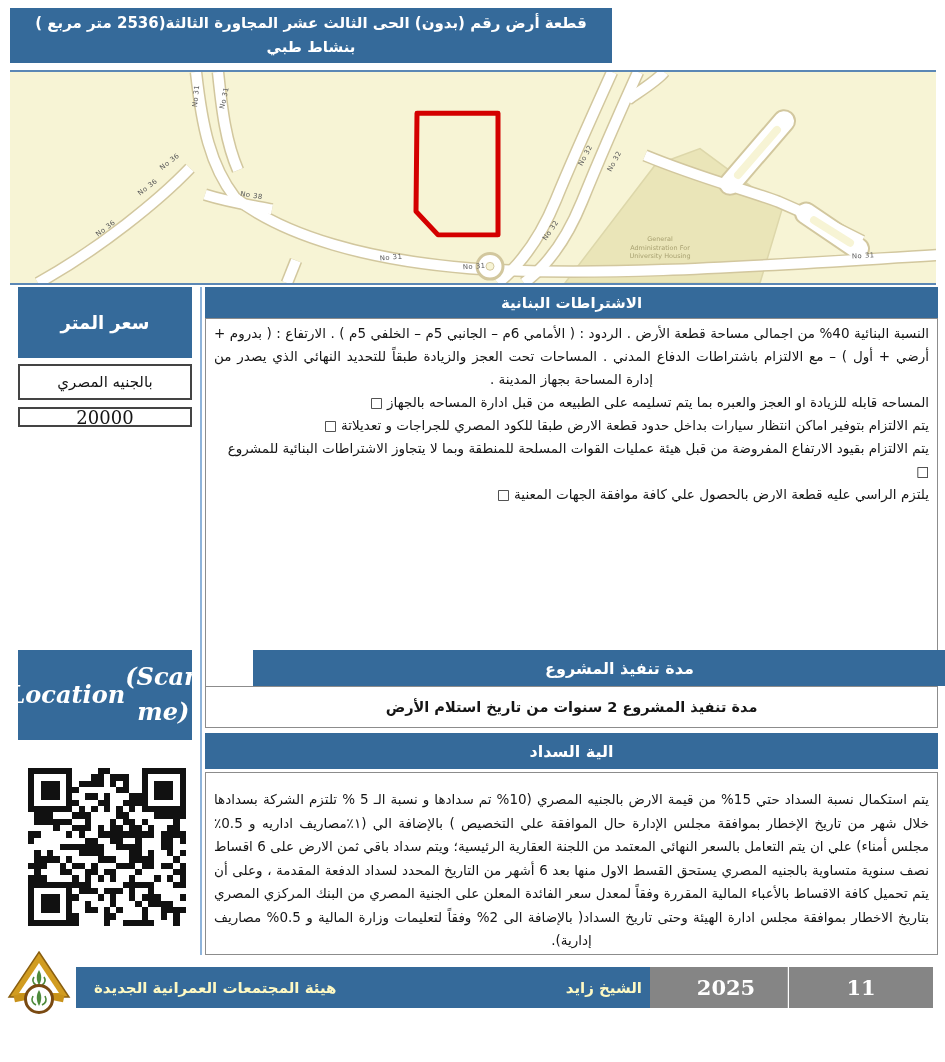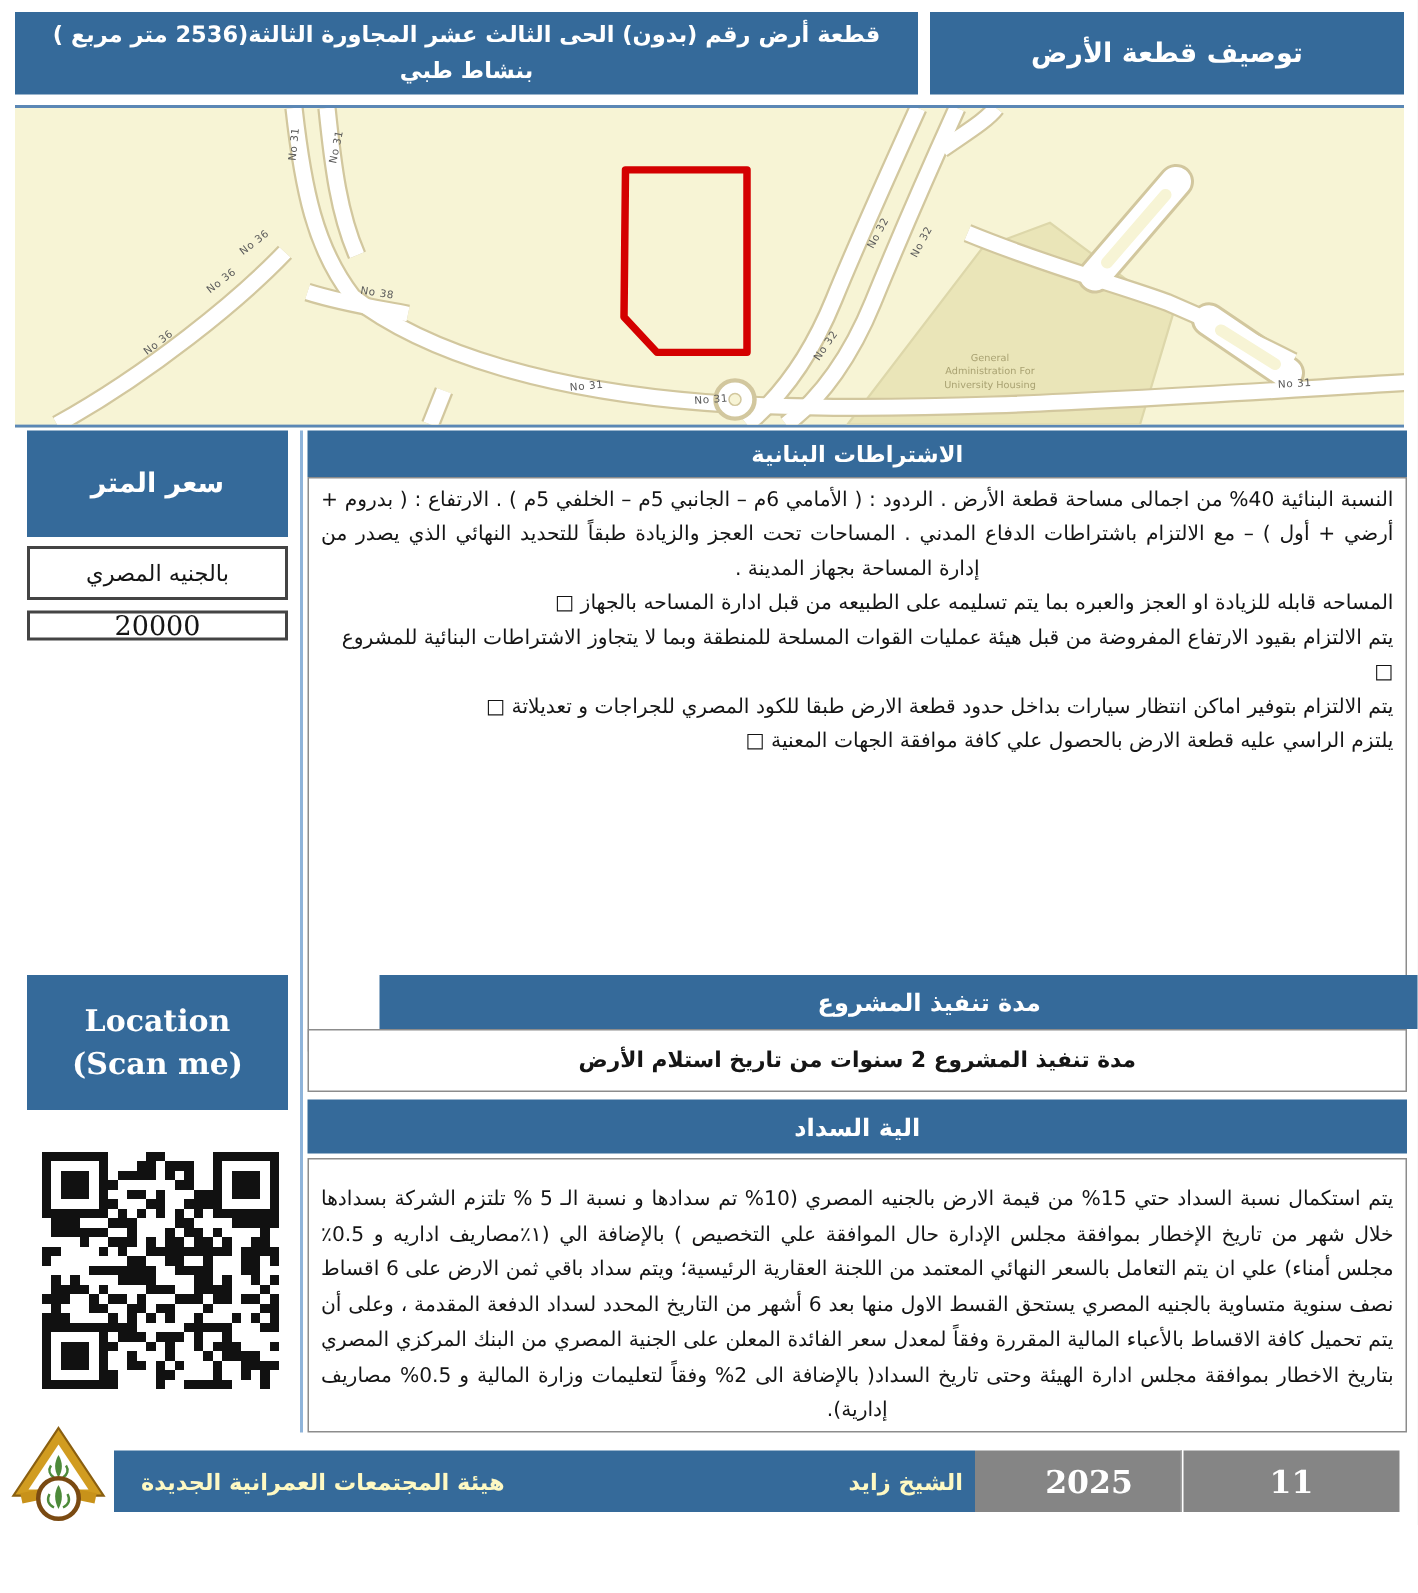--- a/index.html
+++ b/index.html
@@ -29,42 +29,41 @@
   .currency{left:18px;top:364px;width:174px;height:36px;font-size:15px;}
   .pricenum{left:18px;top:407px;width:174px;height:20px;font-size:18px;font-family:"DejaVu Serif","Liberation Serif",serif;}
 
   .vguide{left:200px;top:287px;width:0;height:668px;border-left:2px solid #8fb4da;}
 
   .cond-hdr{left:205px;top:287px;width:733px;height:31px;font-size:15px;}
   .cond-box{left:205px;top:318px;width:733px;height:383px;background:#fff;border:1px solid #8c8c8c;padding:3px 8px 0 8px;direction:rtl;}
   .cond-box p{font-size:13.5px;line-height:23px;text-align:right;}
   .cond-box p.jc{text-align:justify;text-align-last:center;}
 
-  .loc-box{left:18px;top:650px;width:174px;height:90px;flex-direction:column;font-family:"DejaVu Serif","Liberation Serif",serif;font-size:20px;line-height:1.45;}
+  .loc-box{left:18px;top:650px;width:174px;height:90px;flex-direction:row;font-family:"DejaVu Serif","Liberation Serif",serif;font-size:24px;line-height:1.45;font-style:italic;}
   .dur-hdr{left:205px;top:650px;width:733px;height:36px;font-size:16px;margin-left:48px;}
   .dur-val{left:205px;top:686px;width:733px;height:42px;background:#fff;border:1px solid #8c8c8c;display:flex;align-items:center;justify-content:center;direction:rtl;font-size:14.5px;font-weight:600;}
   .pay-hdr{left:205px;top:733px;width:733px;height:36px;font-size:16px;}
   .pay-box{left:205px;top:772px;width:733px;height:183px;background:#fff;border:1px solid #8c8c8c;padding:15px 8px;direction:rtl;}
   .pay-box p{font-size:13.5px;line-height:23.5px;text-align:justify;text-align-last:center;}
 
   .qr{left:28px;top:768px;width:158px;height:158px;background:#fff;}
   .qr svg{display:block;width:100%;height:100%;}
 
   .foot-blue{left:76px;top:967px;width:574px;height:41px;background:var(--blue);color:#fef9c3;font-weight:bold;display:flex;align-items:center;justify-content:space-between;padding:0 8px 0 18px;font-size:15px;}
   .foot-year{left:650px;top:967px;width:138px;height:41px;background:var(--gray);color:#fff;display:flex;align-items:center;justify-content:center;font-family:"DejaVu Serif","Liberation Serif",serif;font-weight:bold;font-size:21px;border-right:1px solid #9f9f9f;padding-left:15px;}
   .foot-month{left:789px;top:967px;width:144px;height:41px;background:var(--gray);color:#fff;display:flex;align-items:center;justify-content:center;font-family:"DejaVu Serif","Liberation Serif",serif;font-weight:bold;font-size:21px;}
   .logo{left:6px;top:950px;width:66px;height:68px;}
 </style>
 </head>
 <body>
 
 <div class="page">
 
   <div class="abs bluebox hdr-left" dir="rtl">قطعة أرض رقم (بدون) الحى الثالث عشر المجاورة الثالثة(2536 متر مربع ) بنشاط طبي</div>
-  <div class="abs bluebox hdr-right" dir="rtl">توصيف قطعة الأرض</div>
 
   <div class="abs map">
     <svg viewBox="10 0 926 215" preserveAspectRatio="none">
       <rect x="10" y="0" width="926" height="215" fill="var(--mapbg)"></rect>
       <polygon points="565,215 655,95 700,78 782,140 760,215" fill="#eae5b8" stroke="#ddd7aa" stroke-width="1.5"></polygon>
 
       <g fill="none" stroke="var(--casing)" stroke-width="13">
         <path d="M196,0 C202,55 210,95 235,128 C285,168 370,192 470,200 C600,210 780,196 946,186"></path>
         <path d="M218,0 C222,40 226,72 238,100"></path>
         <path d="M190,98 C160,130 100,180 38,215"></path>
@@ -127,22 +126,22 @@
   <div class="abs bluebox price-hdr" dir="rtl">سعر المتر</div>
   <div class="whitebox currency" dir="rtl">بالجنيه المصري</div>
   <div class="whitebox pricenum">20000</div>
 
   <div class="abs vguide"></div>
 
   <div class="abs bluebox cond-hdr" dir="rtl">الاشتراطات البنانية</div>
   <div class="abs cond-box">
       <p class="jc">النسبة البنائية 40% من اجمالى مساحة قطعة الأرض . الردود : ( الأمامي 6م – الجانبي 5م – الخلفي 5م ) . الارتفاع : ( بدروم + أرضي + أول ) – مع الالتزام باشتراطات الدفاع المدني . المساحات تحت العجز والزيادة طبقاً للتحديد النهائي الذي يصدر من إدارة المساحة بجهاز المدينة .</p>
       <p>المساحه قابله للزيادة او العجز والعبره بما يتم تسليمه على الطبيعه من قبل ادارة المساحه بالجهاز □</p>
+      <p>يتم الالتزام بتوفير اماكن انتظار سيارات بداخل حدود قطعة الارض طبقا للكود المصري للجراجات و تعديلاتة □</p>
       <p>يتم الالتزام بقيود الارتفاع المفروضة من قبل هيئة عمليات القوات المسلحة للمنطقة وبما لا يتجاوز الاشتراطات البنائية للمشروع □</p>
-      <p>يتم الالتزام بتوفير اماكن انتظار سيارات بداخل حدود قطعة الارض طبقا للكود المصري للجراجات و تعديلاتة □</p>
       <p>يلتزم الراسي عليه قطعة الارض بالحصول علي كافة موافقة الجهات المعنية □</p>
     </div>
 
   <div class="abs bluebox loc-box">
     <span>Location</span>
     <span>(Scan me)</span>
   </div>
   <div class="abs bluebox dur-hdr" dir="rtl">مدة تنفيذ المشروع</div>
   <div class="abs dur-val">مدة تنفيذ المشروع 2 سنوات من تاريخ استلام الأرض</div>
   <div class="abs bluebox pay-hdr" dir="rtl">الية السداد</div>

